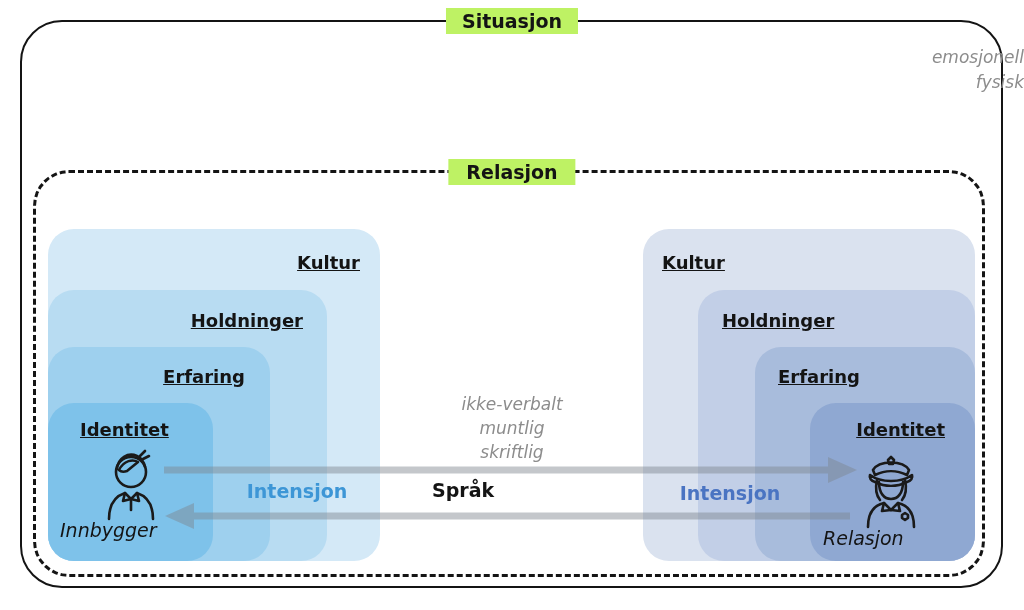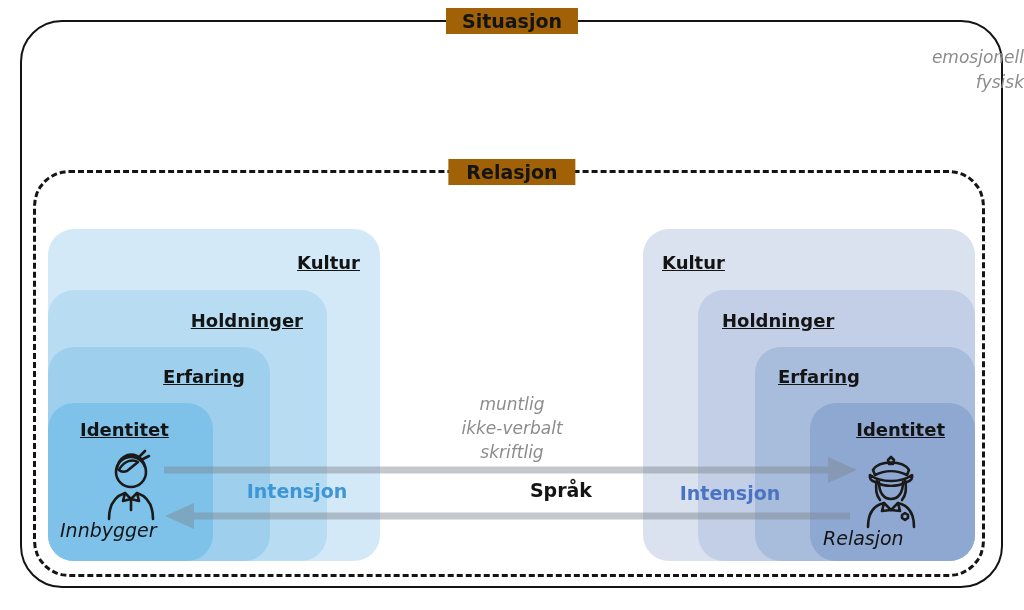--- a/index.html
+++ b/index.html
@@ -11,21 +11,21 @@
   .outer-frame{
     position:absolute;left:20px;top:20px;width:983px;height:568px;box-sizing:border-box;
     border:2.5px solid #141414;border-radius:42px;z-index:0;
   }
   .dashed-frame{
     position:absolute;left:33px;top:170px;width:952px;height:407px;box-sizing:border-box;
     border:3px dashed #141414;border-radius:36px;z-index:0;
   }
   .frame-title{
     position:absolute;left:50%;transform:translateX(-50%);z-index:4;
-    background:#a16207;font-weight:bold;font-size:19px;line-height:26px;white-space:nowrap;
+    background:#bef264;font-weight:bold;font-size:19px;line-height:26px;white-space:nowrap;
   }
   .frame-title.situasjon{top:8px;padding:0 16px;}
   .frame-title.relasjon{top:159px;padding:0 18px;}
   
   .aspects{
     position:absolute;left:0;top:45px;width:100%;text-align:right;z-index:1;
     font-style:italic;font-size:17px;line-height:25px;color:#8c8c8c;
   }
   .modes{
     position:absolute;left:412px;top:392px;width:200px;text-align:center;z-index:3;
@@ -57,21 +57,21 @@
   .police-icon{left:857px;top:451px;}
   .actor-label{position:absolute;z-index:3;font-style:italic;font-size:19px;width:140px;white-space:nowrap;}
   .actor-innbygger{left:60px;top:519px;}
   .actor-politiet{left:823px;top:527px;}
   
   .arrows{position:absolute;left:0;top:0;z-index:2;pointer-events:none;}
   .arrows .ink{opacity:0.45;}
   .intention{position:absolute;z-index:3;font-weight:bold;font-size:19px;width:160px;text-align:center;white-space:nowrap;}
   .intentionL{left:217px;top:480px;}
   .intentionR{left:650px;top:482px;}
-  .sprak{position:absolute;left:432px;top:479px;width:160px;text-align:right;z-index:3;
+  .sprak{position:absolute;left:432px;top:479px;width:160px;text-align:left;z-index:3;
     font-weight:bold;font-size:19px;white-space:nowrap;}
 </style>
 </head>
 <body>
 
 <div class="canvas">
 
   <div class="outer-frame"></div>
   <div class="dashed-frame"></div>
 
@@ -108,22 +108,22 @@
       <line x1="164" y1="470" x2="832" y2="470" stroke-width="7" style="stroke: rgb(125, 133, 142);"></line>
       <polygon points="828,457 857,470 828,483" style="fill: rgb(125, 133, 142);"></polygon>
     </g>
     <g class="ink">
       <line x1="850" y1="516" x2="190" y2="516" stroke-width="7" style="stroke: rgb(125, 133, 142);"></line>
       <polygon points="194,503 165,516 194,529" style="fill: rgb(125, 133, 142);"></polygon>
     </g>
   </svg>
 
   <div class="modes">
+    <div>ikke-verbalt</div>
     <div>muntlig</div>
-    <div>ikke-verbalt</div>
     <div>skriftlig</div>
   </div>
   <div class="sprak">Språk</div>
 
   <div class="intention intentionL" style="color: rgb(61, 150, 214);">Intensjon</div>
   <div class="intention intentionR" style="color: rgb(74, 116, 194);">Intensjon</div>
 
   <svg class="actor-icon person-icon" width="64" height="74" viewBox="0 0 64 74">
     <g fill="none" stroke="#1a1a1a" stroke-width="2.6" stroke-linecap="round" stroke-linejoin="round">
       <circle cx="31" cy="24" r="15"></circle>

